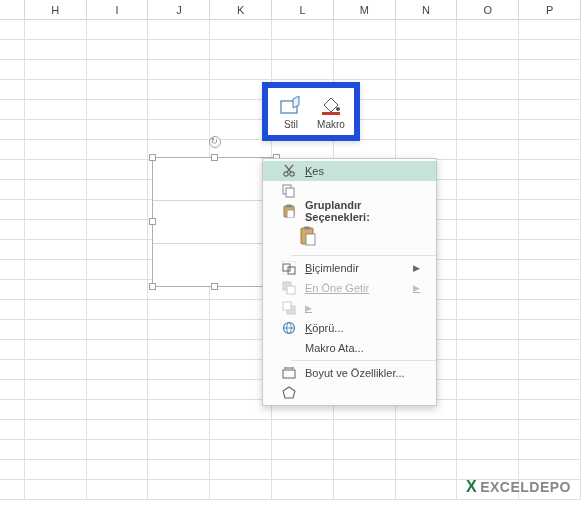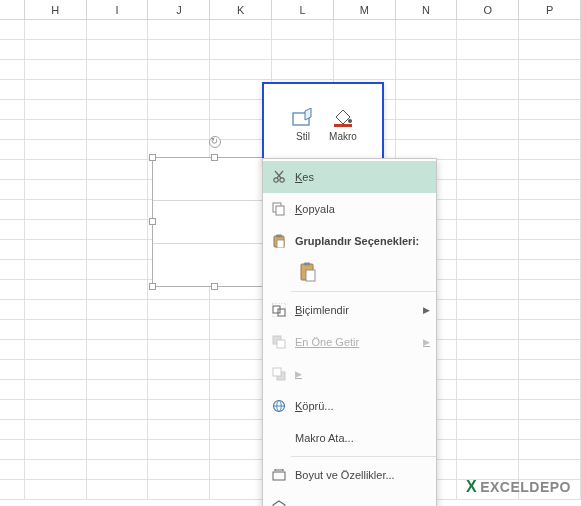--- a/index.html
+++ b/index.html
@@ -24,27 +24,27 @@
 .handle.tm { left: 50%; top: -4px; margin-left: -4px; }
 .handle.tr { right: -4px; top: -4px; }
 .handle.ml { left: -4px; top: 50%; margin-top: -4px; }
 .handle.mr { right: -4px; top: 50%; margin-top: -4px; }
 .handle.bl { left: -4px; bottom: -4px; }
 .handle.bm { left: 50%; bottom: -4px; margin-left: -4px; }
 .handle.br { right: -4px; bottom: -4px; }
 .rotate-handle { position: absolute; left: 50%; top: -22px; margin-left: -6px; width: 12px; height: 12px; border: 1px solid #a0a0a0; border-radius: 50%; background: #fff; }
 .rotate-handle::after { content: "↻"; font-size: 9px; color: #888; position: absolute; left: 1px; top: -1px; }
 
-.mini-toolbar { position: absolute; left: 262px; top: 82px; background: #fff; border: 2px solid #1d4ed8; box-shadow: 0 2px 6px rgba(0,0,0,0.15); display: flex; padding: 19px; }
+.mini-toolbar { position: absolute; left: 262px; top: 82px; background: #fff; border: 6px solid #1d4ed8; box-shadow: 0 2px 6px rgba(0,0,0,0.15); display: flex; padding: 3px; }
 .mini-btn { width: 40px; text-align: center; padding: 2px 2px; cursor: pointer; }
 .mini-btn .ic { height: 24px; display: flex; align-items: center; justify-content: center; }
 .mini-btn .lbl { font-size: 10px; color: #444; margin-top: 2px; }
 
 .context-menu { position: absolute; left: 262px; top: 158px; width: 175px; background: #fcfcfc; border: 1px solid #c8c8c8; box-shadow: 0 3px 8px rgba(0,0,0,0.2); padding: 2px 0; }
-.menu-item { display: flex; align-items: center; height: 32px; padding: 0 6px; cursor: pointer; position: relative; }
+.menu-item { display: flex; align-items: center; height: 20px; padding: 0 16px; cursor: pointer; position: relative; }
 .menu-item.hover { background: #c5e3d6; }
 .menu-item.disabled { color: #b0b0b0; cursor: default; text-decoration: underline; }
 .menu-item .mic { width: 20px; display: flex; align-items: center; justify-content: center; margin-right: 6px; }
 .menu-item .mtxt { flex: 1; font-size: 11px; }
 .menu-item .mtxt.bold { font-weight: bold; }
 .menu-item .arrow { font-size: 9px; color: #666; }
 .menu-item.disabled .arrow { color: #c0c0c0; }
 .menu-sep { height: 1px; background: #e0e0e0; margin: 2px 0 2px 28px; }
 .paste-row { padding: 2px 0 4px 32px; }
 .paste-btn { width: 26px; height: 26px; border: 1px solid transparent; display: inline-flex; align-items: center; justify-content: center; cursor: pointer; }
@@ -409,21 +409,20 @@
       </span>
     <span class="mtxt underline-first">Kes</span>
   </div>
   <div class="menu-item">
     <span class="mic">
         <svg width="14" height="14">
           <rect x="1" y="1" width="8" height="9" fill="#fff" stroke="#888" stroke-width="1"></rect>
           <rect x="4" y="4" width="8" height="9" fill="#fff" stroke="#888" stroke-width="1"></rect>
         </svg>
       </span>
-    <span class="mtxt underline-first">Kopyala</span>
   </div>
   <div class="menu-item">
     <span class="mic">
         <svg width="14" height="14">
           <rect x="2" y="2" width="10" height="11" rx="1" fill="#d2a96a" stroke="#9a7a44" stroke-width="1"></rect>
           <rect x="4" y="0.5" width="6" height="3" rx="1" fill="#888"></rect>
           <rect x="5" y="6" width="7" height="8" fill="#fff" stroke="#888" stroke-width="0.8"></rect>
         </svg>
       </span>
     <span class="mtxt bold">Gruplandır Seçenekleri:</span>

